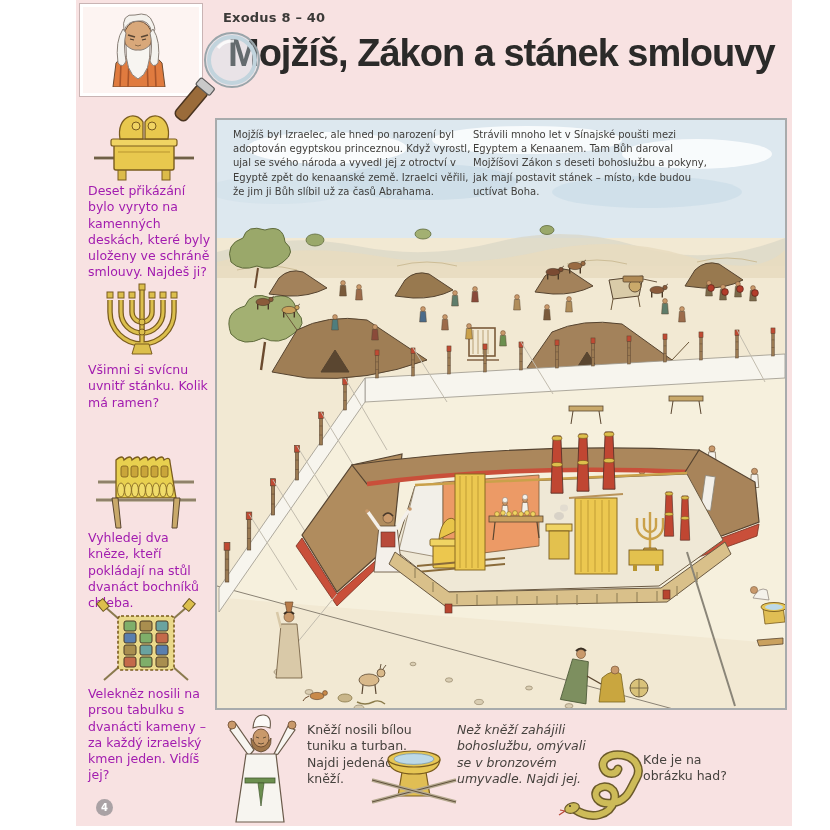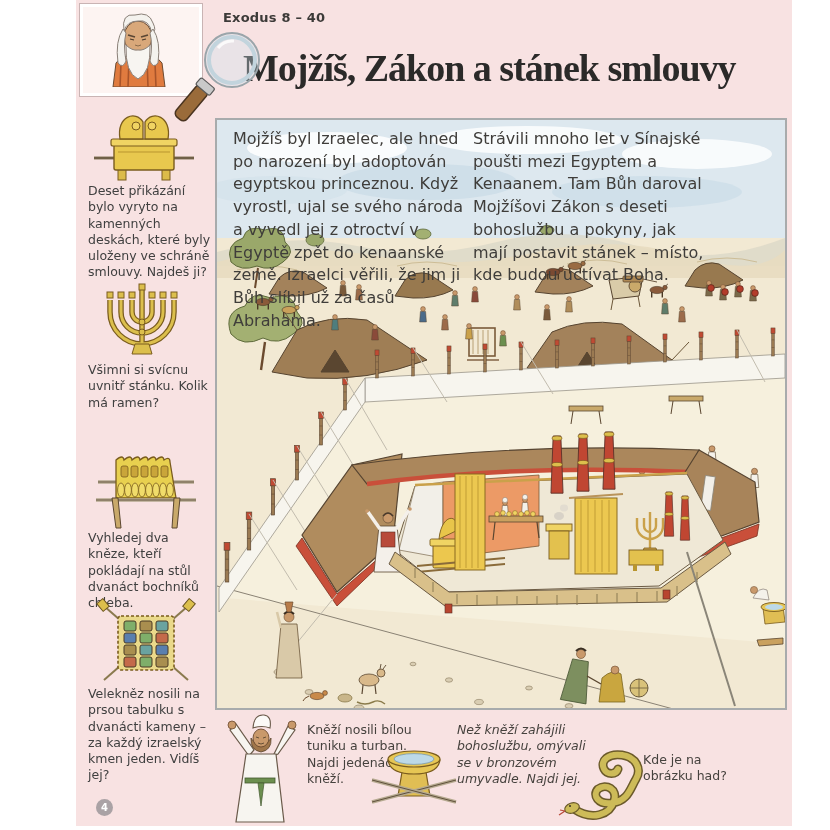--- a/index.html
+++ b/index.html
@@ -24,31 +24,31 @@
   .page-title{
     position:absolute;left:152px;top:34px;width:560px;
     font-family:"Liberation Sans",sans-serif;
     font-size:38px;font-weight:bold;color:#2b2a29;letter-spacing:-1px;
     line-height:1.05;
   }
   .magnifier{position:absolute;left:78px;top:22px;width:124px;height:104px;pointer-events:none;}
   
   .sidebar-caption{
     position:absolute;left:12px;width:124px;
-    font-size:12.5px;line-height:1.3;color:#404040;
+    font-size:12.5px;line-height:1.3;color:#a21caf;
   }
   .side-icon{position:absolute;}
   
   .illustration{
     position:absolute;left:139px;top:118px;width:572px;height:592px;
     border:2px solid #a8abac;background:#f2e9d3;box-sizing:border-box;
   }
   .intro-col{
     position:absolute;top:8px;
-    font-size:16px;line-height:1.42;color:#3f3d3a;
+    font-size:10px;line-height:1.42;color:#3f3d3a;
   }
   .intro-col.c1{left:16px;width:238px;}
   .intro-col.c2{left:256px;width:234px;}
   
   .bottom-caption{
     position:absolute;font-size:12.5px;line-height:1.3;color:#46423e;
   }
   .page-number{
     position:absolute;left:20px;top:799px;width:17px;height:17px;border-radius:50%;
     background:#aaa2a5;color:#ffffff;font-size:10px;font-weight:bold;
@@ -71,21 +71,21 @@
       <path d="M40,22 Q32,34 35,56 Q40,62 43,54 Q40,38 43,26 Z" fill="#f4f2ee" stroke="#8a8078" stroke-width="1"></path>
       <path d="M70,22 Q78,34 75,56 Q70,62 67,54 Q70,38 67,26 Z" fill="#f4f2ee" stroke="#8a8078" stroke-width="1"></path>
       <path d="M43,38 Q42,66 55,72 Q68,66 67,38 Q61,44 55,43 Q49,44 43,38 Z" fill="#f7f5f1" stroke="#8a8078" stroke-width="1"></path>
       <path d="M45,28 L52,30 M58,30 L65,28" stroke="#5a4634" stroke-width="1.8" fill="none"></path>
       <path d="M47,32 L51,33 M59,33 L63,32" stroke="#4a3a2c" stroke-width="1.2" fill="none"></path>
       <path d="M52,38 Q55,40 58,38" stroke="#8a6a4a" stroke-width="1" fill="none"></path>
     </svg>
   </div>
 
   <div class="scripture-ref">Exodus 8 – 40</div>
-  <h1 class="page-title" style="margin:15px;font-family:Liberation Serif, serif;">Mojžíš, Zákon a stánek smlouvy</h1>
+  <h1 class="page-title" style="margin:0;">Mojžíš, Zákon a stánek smlouvy</h1>
 
   <svg class="magnifier" viewBox="0 0 124 104">
     <g transform="rotate(40 40 78)">
       <rect x="33" y="62" width="14" height="40" rx="5" fill="#9a6b3a" stroke="#4a3420" stroke-width="1.5"></rect>
       <rect x="31" y="56" width="18" height="9" rx="2" fill="#c9c9c9" stroke="#5a5a5a" stroke-width="1.2"></rect>
     </g>
     <circle cx="78" cy="38" r="27" fill="rgba(205,228,240,0.35)" stroke="#9aa5aa" stroke-width="2"></circle>
     <circle cx="78" cy="38" r="23" fill="none" stroke="#c2d4dd" stroke-width="4"></circle>
     <path d="M64,26 Q70,18 80,19" stroke="#ffffff" stroke-width="3" fill="none" opacity="0.8"></path>
   </svg>

